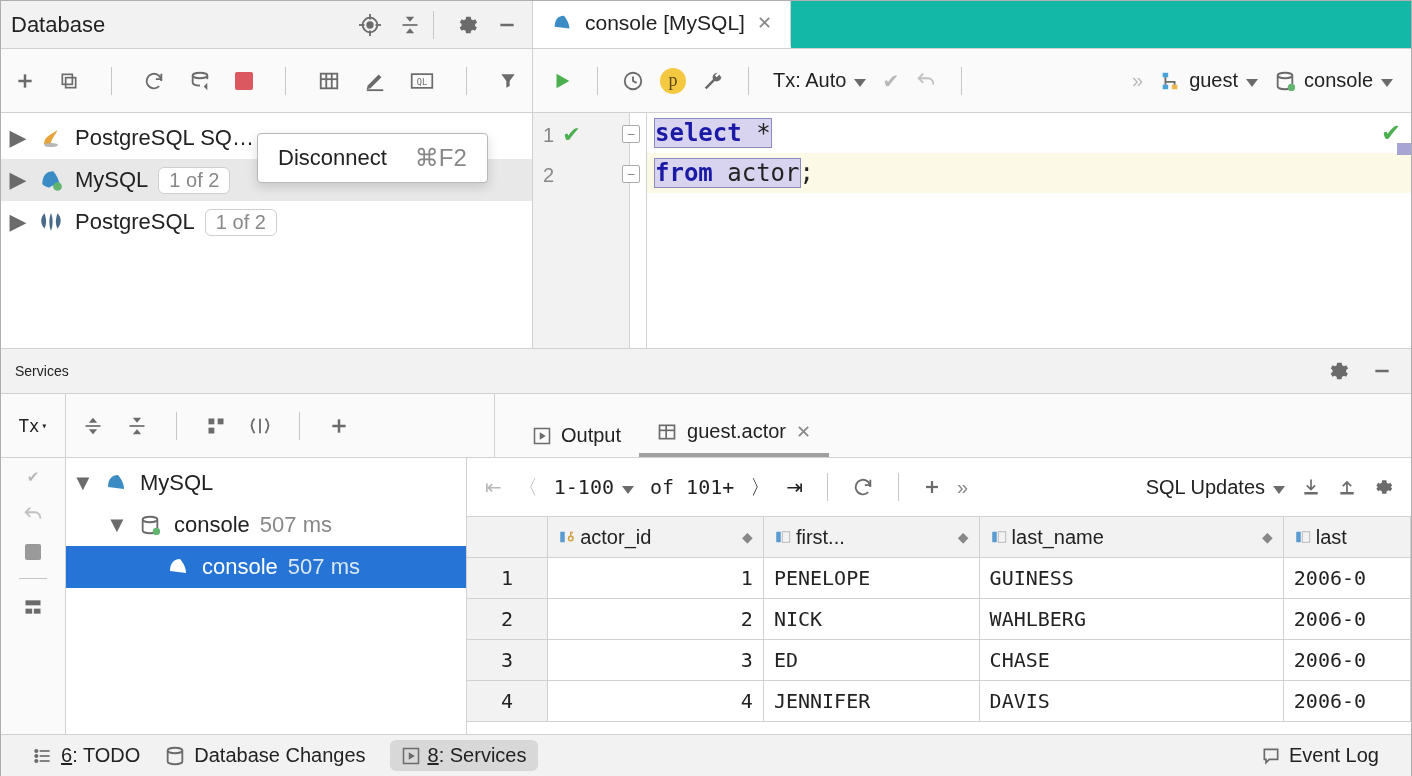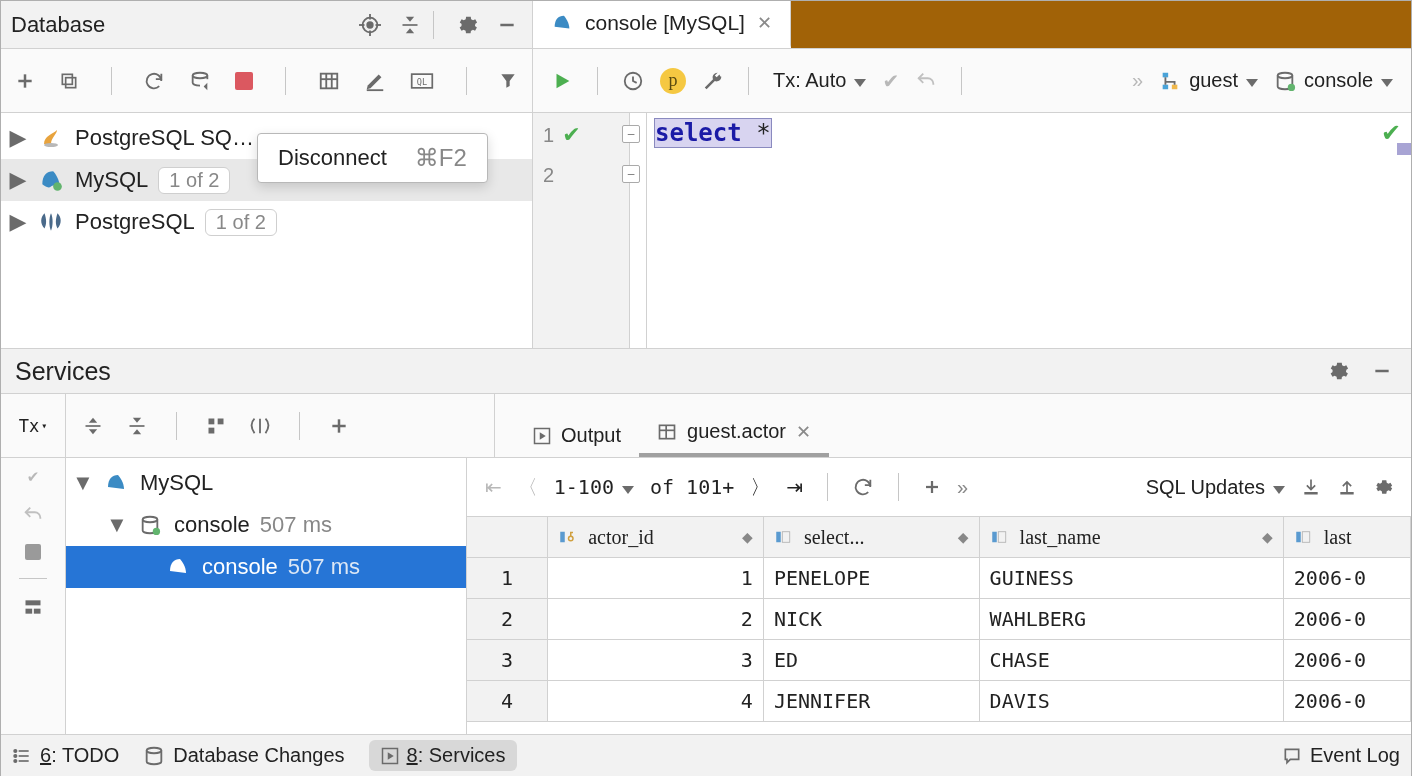--- a/index.html
+++ b/index.html
@@ -84,21 +84,21 @@
   }
   .context-popup .lbl { font-size:22px; color:#222; }
   .context-popup .shortcut { font-size:24px; color:#888; }
 
   
   .editor-tabs {
     grid-column: 2 / 3;
     grid-row: 1 / 2;
     display:flex;
     border-bottom:1px solid #d1d1d1;
-    background:#a16207;
+    background:#14b8a6;
   }
   .editor-tab {
     background:#fff;
     border-right:1px solid #d1d1d1;
     border-bottom:3px solid #fff;
     display:flex;
     align-items:center;
     padding:0 18px;
     gap:12px;
     font-size:21px;
@@ -156,21 +156,21 @@
   .svc-header {
     grid-column: 1 / 3;
     grid-row: 4 / 5;
     border-top:1px solid #d1d1d1;
     border-bottom:1px solid #d1d1d1;
     background:#f2f2f2;
     display:flex;
     align-items:center;
     padding:0 14px;
   }
-  .svc-header .title { font-size:25px; flex:1; }
+  .svc-header .title { font-size:14px; flex:1; }
   .svc-header .hicon { width:30px; height:30px; display:flex; align-items:center; justify-content:center; color:#6b6b6b; margin-left:14px; cursor:pointer; }
 
   
   .svc-tbar-left {
     grid-column: 1 / 3;
     grid-row: 5 / 6;
     display:flex;
     border-bottom:1px solid #d1d1d1;
     background:#fafafa;
   }
@@ -215,34 +215,34 @@
 
   .res-table { flex:1; overflow:hidden; }
   .thead-row, .tbody-row { display:flex; }
   .th, .td { border-right:1px solid #d1d1d1; border-bottom:1px solid #d1d1d1; height:40px; display:flex; align-items:center; padding:0 10px; font-size:20px; }
   .thead-row .th { background:#f2f2f2; justify-content:space-between; }
   .rownum { width:68px; background:#f2f2f2; justify-content:center; font-family:"SF Mono", Menlo, monospace; }
   .col-id { width:220px; }
   .col-fn { width:220px; }
   .col-ln { width:320px; }
   .col-la { width:120px; }
-  .th .thlabel { display:flex; align-items:center; gap:12px; font-family:Liberation Serif, serif; }
+  .th .thlabel { display:flex; align-items:center; gap:4px; font-family:Liberation Sans, sans-serif; }
   .th .sort-glyph { color:#888; font-size:14px; }
   .td.col-id .valwrap { width:100%; text-align:right; }
   .mono-td { font-family:"SF Mono", Menlo, monospace; }
 
   
   .statusbar {
     grid-column: 1 / 3;
     grid-row: 7 / 8;
     border-top:1px solid #d1d1d1;
     background:#f2f2f2;
     display:flex;
     align-items:center;
-    padding:0 11px;
+    padding:0 32px;
     gap:24px;
     font-size:20px;
   }
   .sb-item { display:flex; align-items:center; gap:8px; cursor:pointer; }
   .sb-item.active { background:#d8d8d8; padding:4px 12px; border-radius:6px; }
   .sb-item .ul { text-decoration:underline; }
   .sb-spacer { flex:1; }
 
   svg { display:block; }
   .caret-down::after { content:""; display:inline-block; width:0;height:0;border-left:6px solid transparent;border-right:6px solid transparent;border-top:8px solid #6b6b6b; }
@@ -460,20 +460,24 @@
           <span>2</span>
         </div>
     </div>
     <div class="fold-gutter">
       <div class="fold-mark" style="top:12px;">–</div>
       <div class="fold-mark" style="top:52px;">–</div>
     </div>
     <div class="code-area mono">
       <div class="code-line">
           <span class="hl"><span class="kw">select</span><span class="ident"> *</span></span>
+        </div>
+      <div class="code-line current">
+          <span class="hl"><span class="kw">from</span><span class="ident"> </span><span class="ident">actor</span></span>
+          <span class="ident">;</span>
         </div>
     </div>
     <span class="green-check-top">✔</span>
     <div class="scroll-thumb"></div>
   </div>
 
   <div class="svc-header">
     <div class="title">Services</div>
     <div class="hicon">
       <svg width="22" height="22" viewBox="0 0 24 24" fill="#6b6b6b">
@@ -666,21 +670,21 @@
                 <span>actor_id</span>
               </span>
               <span class="sort-glyph">◆</span>
           </div>
           <div class="th col-fn">
             <span class="thlabel">
                 <svg width="18" height="18" viewBox="0 0 24 24">
                   <rect x="3" y="5" width="6" height="14" fill="#5a9ad0"></rect>
                   <rect x="11" y="5" width="10" height="14" fill="none" stroke="#aaa"></rect>
                 </svg>
-                <span>select...</span>
+                <span>first...</span>
               </span>
               <span class="sort-glyph">◆</span>
           </div>
           <div class="th col-ln">
             <span class="thlabel">
                 <svg width="18" height="18" viewBox="0 0 24 24">
                   <rect x="3" y="5" width="6" height="14" fill="#5a9ad0"></rect>
                   <rect x="11" y="5" width="10" height="14" fill="none" stroke="#aaa"></rect>
                 </svg>
                 <span>last_name</span>

